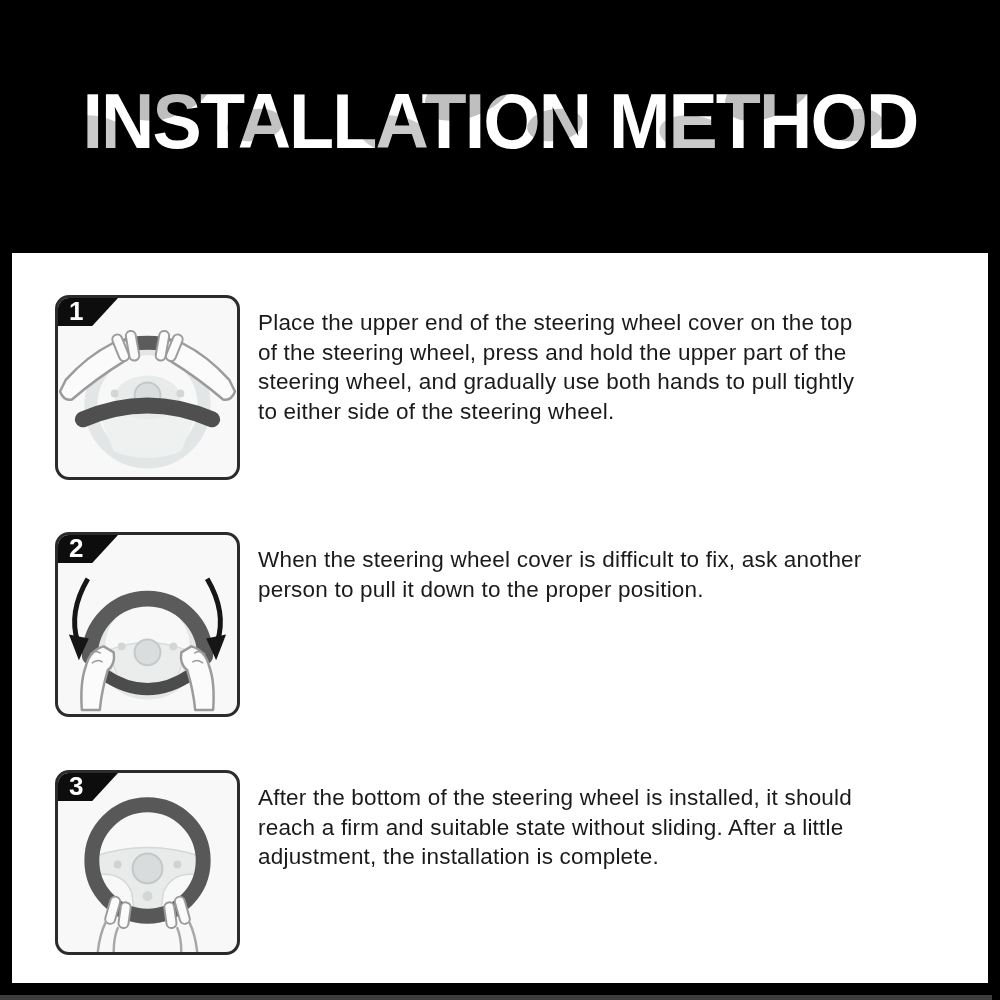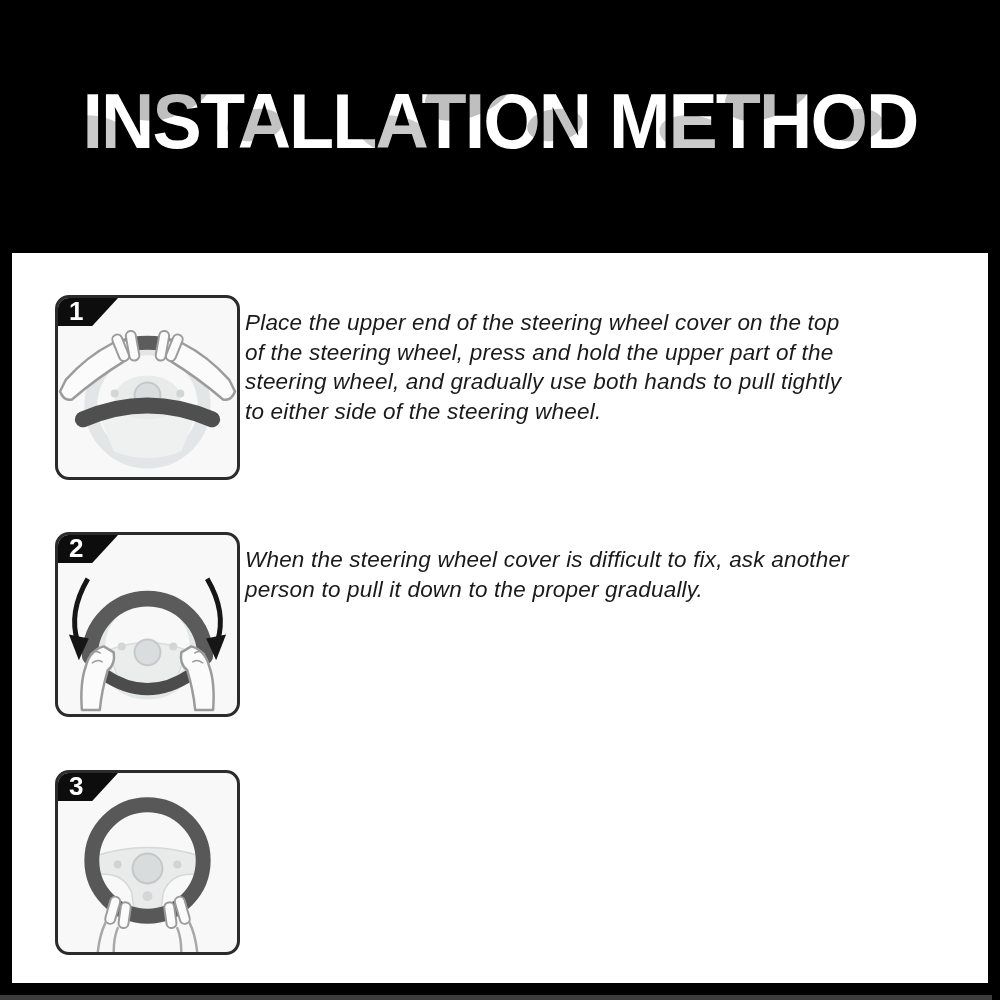--- a/index.html
+++ b/index.html
@@ -12,22 +12,22 @@
   .step-2{top:279px;}
   .step-3{top:517px;}
   .step-box{position:relative;width:185px;height:185px;flex:0 0 auto;
             background:#f8f8f8;border:3px solid #2b2b2b;border-radius:14px;
             overflow:hidden;box-sizing:border-box;}
   .illus{position:absolute;top:0;left:0;width:179px;height:179px;}
   .badge{position:absolute;top:0;left:0;width:60px;height:28px;background:#0d0d0d;
          clip-path:polygon(0 0,100% 0,57% 100%,0 100%);}
   .badge span{display:block;color:#ffffff;font-weight:bold;font-size:26px;line-height:27px;
               padding-left:11px;}
-  .step-text{margin:0;padding:13px 0 0 5px;width:710px;font-size:22.5px;line-height:29.5px;
-             color:#1a1a1a;letter-spacing:0.2px;white-space:pre-line;font-style:italic;}
+  .step-text{margin:0;padding:13px 0 0 18px;width:710px;font-size:22.5px;line-height:29.5px;
+             color:#1a1a1a;letter-spacing:0.2px;white-space:pre-line;}
   .bottom-strip{position:absolute;left:0;bottom:0;width:1000px;height:5px;background:#3d3d3d;}
 </style>
 </head>
 <body>
 
 <div class="stage">
 
   <svg class="title-svg" viewBox="0 0 1000 253">
     <defs>
       <pattern id="camo" width="300" height="160" patternUnits="userSpaceOnUse">
@@ -89,21 +89,21 @@
             <path d="M24,176 Q22,148 28,132 Q32,116 46,112 L56,118 Q58,130 50,136 Q44,156 42,176 Z" fill="#fbfbfb" stroke="#9b9b9b" stroke-width="2.5" stroke-linejoin="round"></path>
             <path d="M32,120 q6,-5 11,-1 M34,129 q6,-5 11,-1" fill="none" stroke="#9b9b9b" stroke-width="1.5"></path>
           </g>
           <use href="#side2" transform="translate(180 0) scale(-1 1)"></use>
         </svg>
         <div class="badge">
           <span>2</span>
         </div>
       </div>
       <p class="step-text">When the steering wheel cover is difficult to fix, ask another
-person to pull it down to the proper gradually.</p>
+person to pull it down to the proper position.</p>
     </div>
 
     <div class="step step-3">
       <div class="step-box">
         <svg class="illus" viewBox="0 0 180 180">
           <path d="M36,84 Q90,66 144,84 L138,102 Q114,100 106,120 L104,134 Q90,142 76,134 L74,120 Q66,100 42,102 Z" fill="#e9ebeb" stroke="#d5d8d8" stroke-width="1.5"></path>
           <circle cx="90" cy="88" r="56" fill="none" stroke="#585858" stroke-width="15"></circle>
           <circle cx="90" cy="96" r="15" fill="#d9dcdc" stroke="#c3c7c7" stroke-width="2"></circle>
           <circle cx="60" cy="92" r="4" fill="#d0d3d3"></circle>
           <circle cx="120" cy="92" r="4" fill="#d0d3d3"></circle>
@@ -112,18 +112,21 @@
             <rect x="50" y="124" width="10" height="28" rx="5" fill="#fbfbfb" stroke="#9b9b9b" stroke-width="2" transform="rotate(16 55 138)"></rect>
             <rect x="62" y="130" width="10" height="26" rx="5" fill="#fbfbfb" stroke="#9b9b9b" stroke-width="2" transform="rotate(8 67 143)"></rect>
             <path d="M40,180 Q42,162 48,150 M56,180 Q56,166 60,156" fill="none" stroke="#a8a8a8" stroke-width="2.5" stroke-linecap="round"></path>
           </g>
           <use href="#hand3" transform="translate(180 0) scale(-1 1)"></use>
         </svg>
         <div class="badge">
           <span>3</span>
         </div>
       </div>
+      <p class="step-text">After the bottom of the steering wheel is installed, it should
+reach a firm and suitable state without sliding. After a little
+adjustment, the installation is complete.</p>
     </div>
 
   </div>
 
   <div class="bottom-strip"></div>
 </div>
 
 </body></html>

